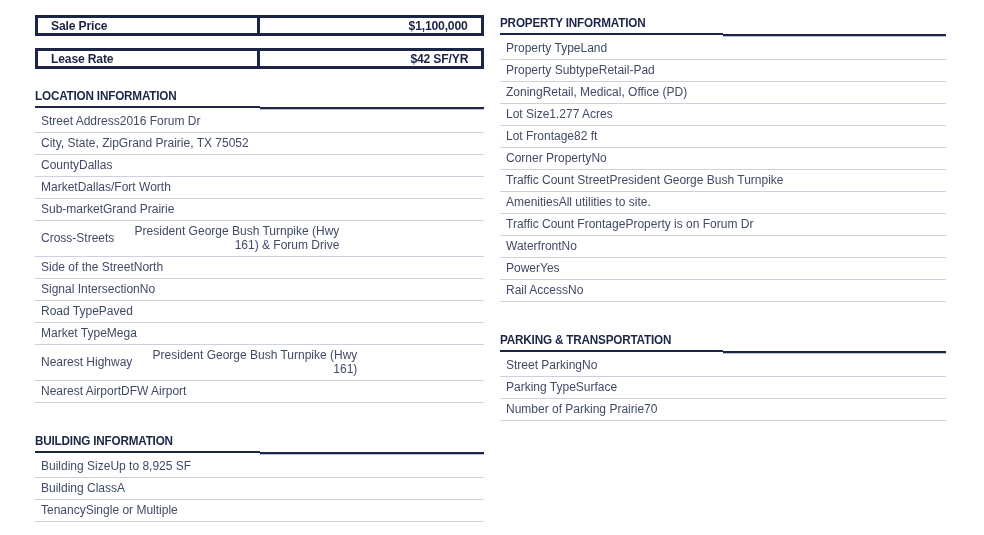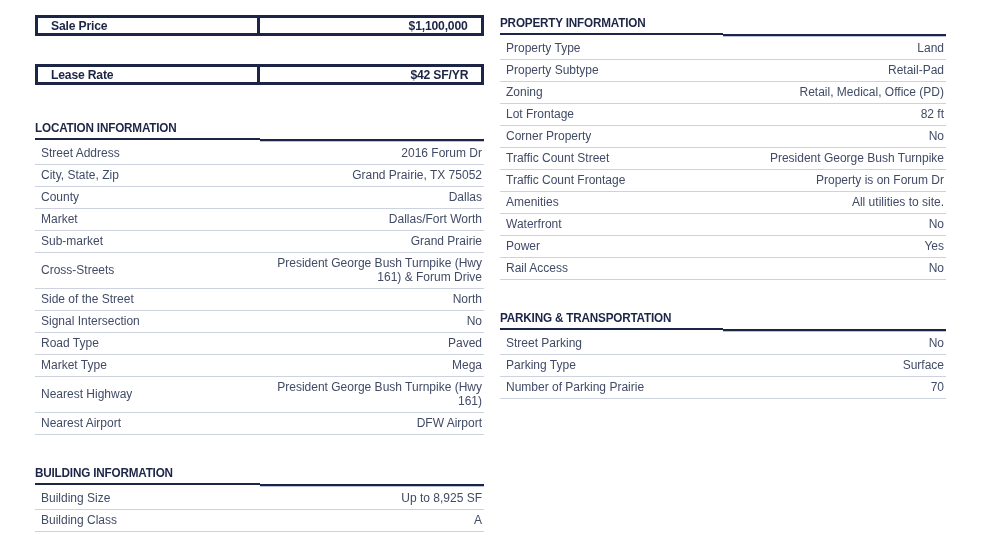--- a/index.html
+++ b/index.html
@@ -17,21 +17,21 @@
   .col{display:flex;flex-direction:column;}
   .col-left{width:449px;flex:0 0 449px;}
   .col-right{width:446px;flex:0 0 446px;}
 
   
   .price-box{
     box-sizing:border-box;
     display:flex;
     border:3px solid #1d2547;
     height:37px;
-    margin-bottom:28px;
+    margin-bottom:12px;
     background:#ffffff;
   }
   .price-cell{display:flex;align-items:center;box-sizing:border-box;}
   .price-label{
     flex:0 0 50%;
     border-right:3px solid #1d2547;
     padding-left:13px;
   }
   .price-value{flex:1;justify-content:flex-end;padding-right:13px;}
   .price-text{
@@ -52,21 +52,21 @@
     font-size:13px;font-weight:700;color:#1d2547;
     letter-spacing:-0.2px;
     transform:scaleX(0.9);transform-origin:left center;
     white-space:nowrap;
   }
   .section-rule{display:flex;height:4px;margin-bottom:1px;}
   .rule-left{width:50%;height:2px;background:#1d2547;}
   .rule-right{flex:1;height:2px;background:#1d2547;margin-top:1px;box-shadow:0 1px 0 #b9c2d8;}
 
   .row{
-    display:flex;justify-content:space-between;align-items:center;
+    display:flex;align-items:center;
     border-bottom:1px solid #ccd2de;
     padding:3px 2px 3px 6px;
     min-height:15px;
     font-size:12px;line-height:1.2;
   }
   .row-label{white-space:nowrap;}
   .row-value{text-align:right;max-width:225px;}
 </style>
 </head>
 <body>
@@ -185,40 +185,44 @@
           </div>
           <div class="row">
             <span class="row-label">Property Subtype</span>
             <span class="row-value">Retail-Pad</span>
           </div>
           <div class="row">
             <span class="row-label">Zoning</span>
             <span class="row-value">Retail, Medical, Office (PD)</span>
           </div>
           <div class="row">
+            <span class="row-label">Lot Size</span>
+            <span class="row-value">1.277 Acres</span>
+          </div>
+          <div class="row">
             <span class="row-label">Lot Frontage</span>
             <span class="row-value">82 ft</span>
           </div>
           <div class="row">
             <span class="row-label">Corner Property</span>
             <span class="row-value">No</span>
           </div>
           <div class="row">
             <span class="row-label">Traffic Count Street</span>
             <span class="row-value">President George Bush Turnpike</span>
           </div>
           <div class="row">
+            <span class="row-label">Amenities</span>
+            <span class="row-value">All utilities to site.</span>
+          </div>
+          <div class="row">
             <span class="row-label">Traffic Count Frontage</span>
             <span class="row-value">Property is on Forum Dr</span>
           </div>
           <div class="row">
-            <span class="row-label">Amenities</span>
-            <span class="row-value">All utilities to site.</span>
-          </div>
-          <div class="row">
             <span class="row-label">Waterfront</span>
             <span class="row-value">No</span>
           </div>
           <div class="row">
             <span class="row-label">Power</span>
             <span class="row-value">Yes</span>
           </div>
           <div class="row">
             <span class="row-label">Rail Access</span>
             <span class="row-value">No</span>

